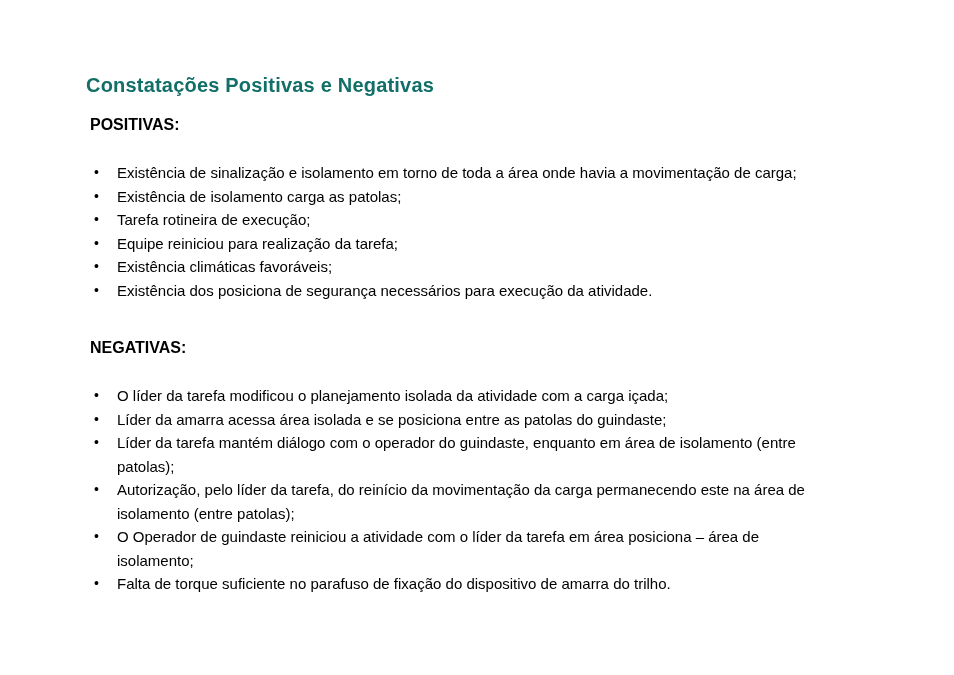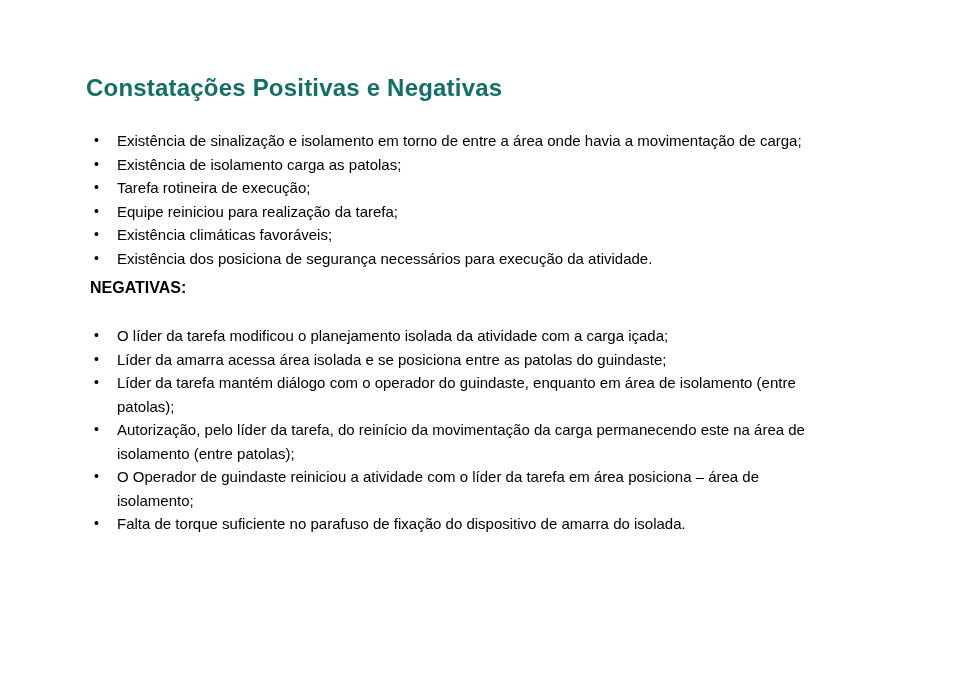--- a/index.html
+++ b/index.html
@@ -12,21 +12,21 @@
     color: #000000;
     overflow: hidden;
     box-sizing: border-box;
   }
   .content {
     padding: 74px 100px 0 90px;
     box-sizing: border-box;
   }
   .title {
     margin: 0 0 19px -4px;
-    font-size: 24px;
+    font-size: 20px;
     font-weight: bold;
     letter-spacing: 0.2px;
     color: #116f68;
   }
   .section-heading {
     margin: 0;
     font-size: 16px;
     font-weight: bold;
     color: #000000;
   }
@@ -42,36 +42,37 @@
     display: flex;
     align-items: flex-start;
   }
   .bullet-marker {
     flex: 0 0 27px;
     padding-left: 4px;
     box-sizing: border-box;
     font-size: 14px;
   }
   .item-text { flex: 1; }
-  .section { margin-top: 9px; }
+  .section { margin-top: 37px; }
   .section:first-of-type { margin-top: 0; }
 </style>
 </head>
 <body>
 
 <div class="page">
   <div class="content">
 
     <h1 class="title">Constatações Positivas e Negativas</h1>
 
     <div class="section">
+      <h2 class="section-heading">POSITIVAS:</h2>
       <ul class="bullet-list">
         <li>
           <span class="bullet-marker">•</span>
-          <span class="item-text">Existência de sinalização e isolamento em torno de entre a área onde havia a movimentação de carga;</span>
+          <span class="item-text">Existência de sinalização e isolamento em torno de toda a área onde havia a movimentação de carga;</span>
         </li>
         <li>
           <span class="bullet-marker">•</span>
           <span class="item-text">Existência de isolamento carga as patolas;</span>
         </li>
         <li>
           <span class="bullet-marker">•</span>
           <span class="item-text">Tarefa rotineira de execução;</span>
         </li>
         <li>
@@ -107,19 +108,19 @@
         <li>
           <span class="bullet-marker">•</span>
           <span class="item-text">Autorização, pelo líder da tarefa, do reinício da movimentação da carga permanecendo este na área de isolamento (entre patolas);</span>
         </li>
         <li>
           <span class="bullet-marker">•</span>
           <span class="item-text">O Operador de guindaste reiniciou a atividade com o líder da tarefa em área posiciona – área de isolamento;</span>
         </li>
         <li>
           <span class="bullet-marker">•</span>
-          <span class="item-text">Falta de torque suficiente no parafuso de fixação do dispositivo de amarra do isolada.</span>
+          <span class="item-text">Falta de torque suficiente no parafuso de fixação do dispositivo de amarra do trilho.</span>
         </li>
       </ul>
     </div>
 
   </div>
 </div>
 
 </body></html>

